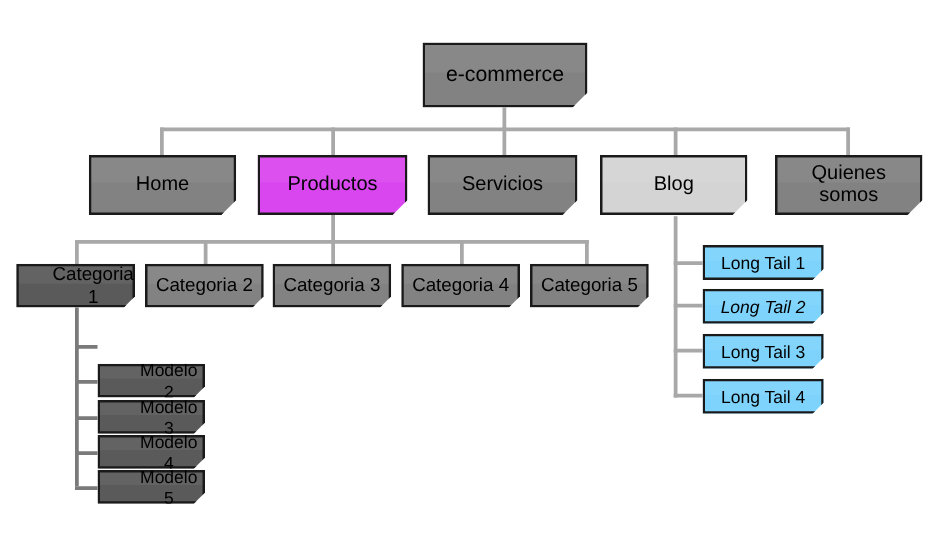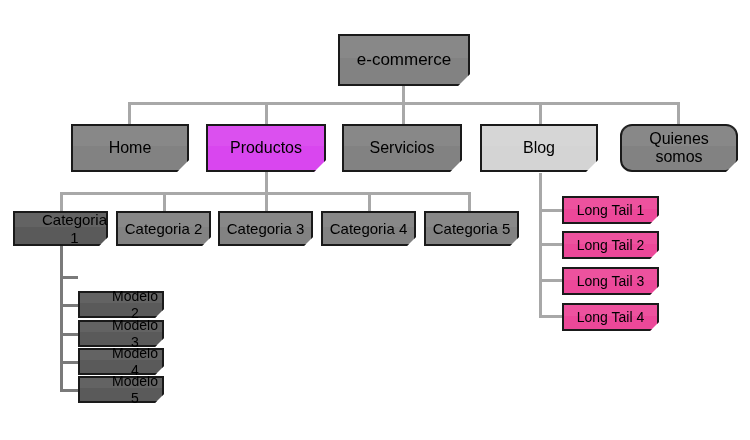--- a/index.html
+++ b/index.html
@@ -60,21 +60,21 @@
     z-index: 2;
     display: block;
     padding: 0 6px;
   }
 
   
   .tone-mid      { background: #828282; }
   .tone-dark     { background: #d946ef; }
   .tone-darker   { background: #5a5a5a; padding-left: 28px; }
   .tone-light    { background: #d4d4d4; }
-  .tone-lighter  { background: #ec4899; }
+  .tone-lighter  { background: #7dd3fc; }
 
   
   .row-root   { font-size: 17px; }
   .row-main   { font-size: 16px; }
   .row-cat    { font-size: 15px; }
   .row-leaf   { font-size: 14px; }
 
   .node.small-fold {
     clip-path: polygon(0 0, 100% 0, 100% calc(100% - 9px), calc(100% - 9px) 100%, 0 100%);
   }
@@ -126,21 +126,21 @@
   </div>
 
   <div class="node row-main tone-mid" style="left:342px; top:124px; width:120px; height:48px;">
     <span>Servicios</span>
   </div>
 
   <div class="node row-main tone-light" style="left:480px; top:124px; width:118px; height:48px;">
     <span>Blog</span>
   </div>
 
-  <div class="node row-main tone-mid" style="left:620px; top:124px; width:118px; height:48px;border-radius:12px;">
+  <div class="node row-main tone-mid" style="left:620px; top:124px; width:118px; height:48px;">
     <span>
       <span>Quienes</span><br>
       <span>somos</span>
     </span>
   </div>
 
   <div class="node row-cat tone-darker small-fold" style="left:13px; top:211px; width:95px; height:35px;">
     <span>Categoria 1</span>
   </div>
 
@@ -174,21 +174,21 @@
   </div>
 
   <div class="node row-leaf tone-darker small-fold" style="left:78px; top:376px; width:86px; height:27px;">
     <span>Modelo 5</span>
   </div>
 
   <div class="node row-leaf tone-lighter small-fold" style="left:562px; top:196px; width:97px; height:28px;">
     <span>Long Tail 1</span>
   </div>
 
-  <div class="node row-leaf tone-lighter small-fold" style="left:562px; top:231px; width:97px; height:28px;">
+  <div class="node row-leaf tone-lighter small-fold" style="left:562px; top:231px; width:97px; height:28px;font-style:italic;">
     <span>Long Tail 2</span>
   </div>
 
   <div class="node row-leaf tone-lighter small-fold" style="left:562px; top:267px; width:97px; height:28px;text-align:right;">
     <span>Long Tail 3</span>
   </div>
 
   <div class="node row-leaf tone-lighter small-fold" style="left:562px; top:303px; width:97px; height:28px;">
     <span>Long Tail 4</span>
   </div>

